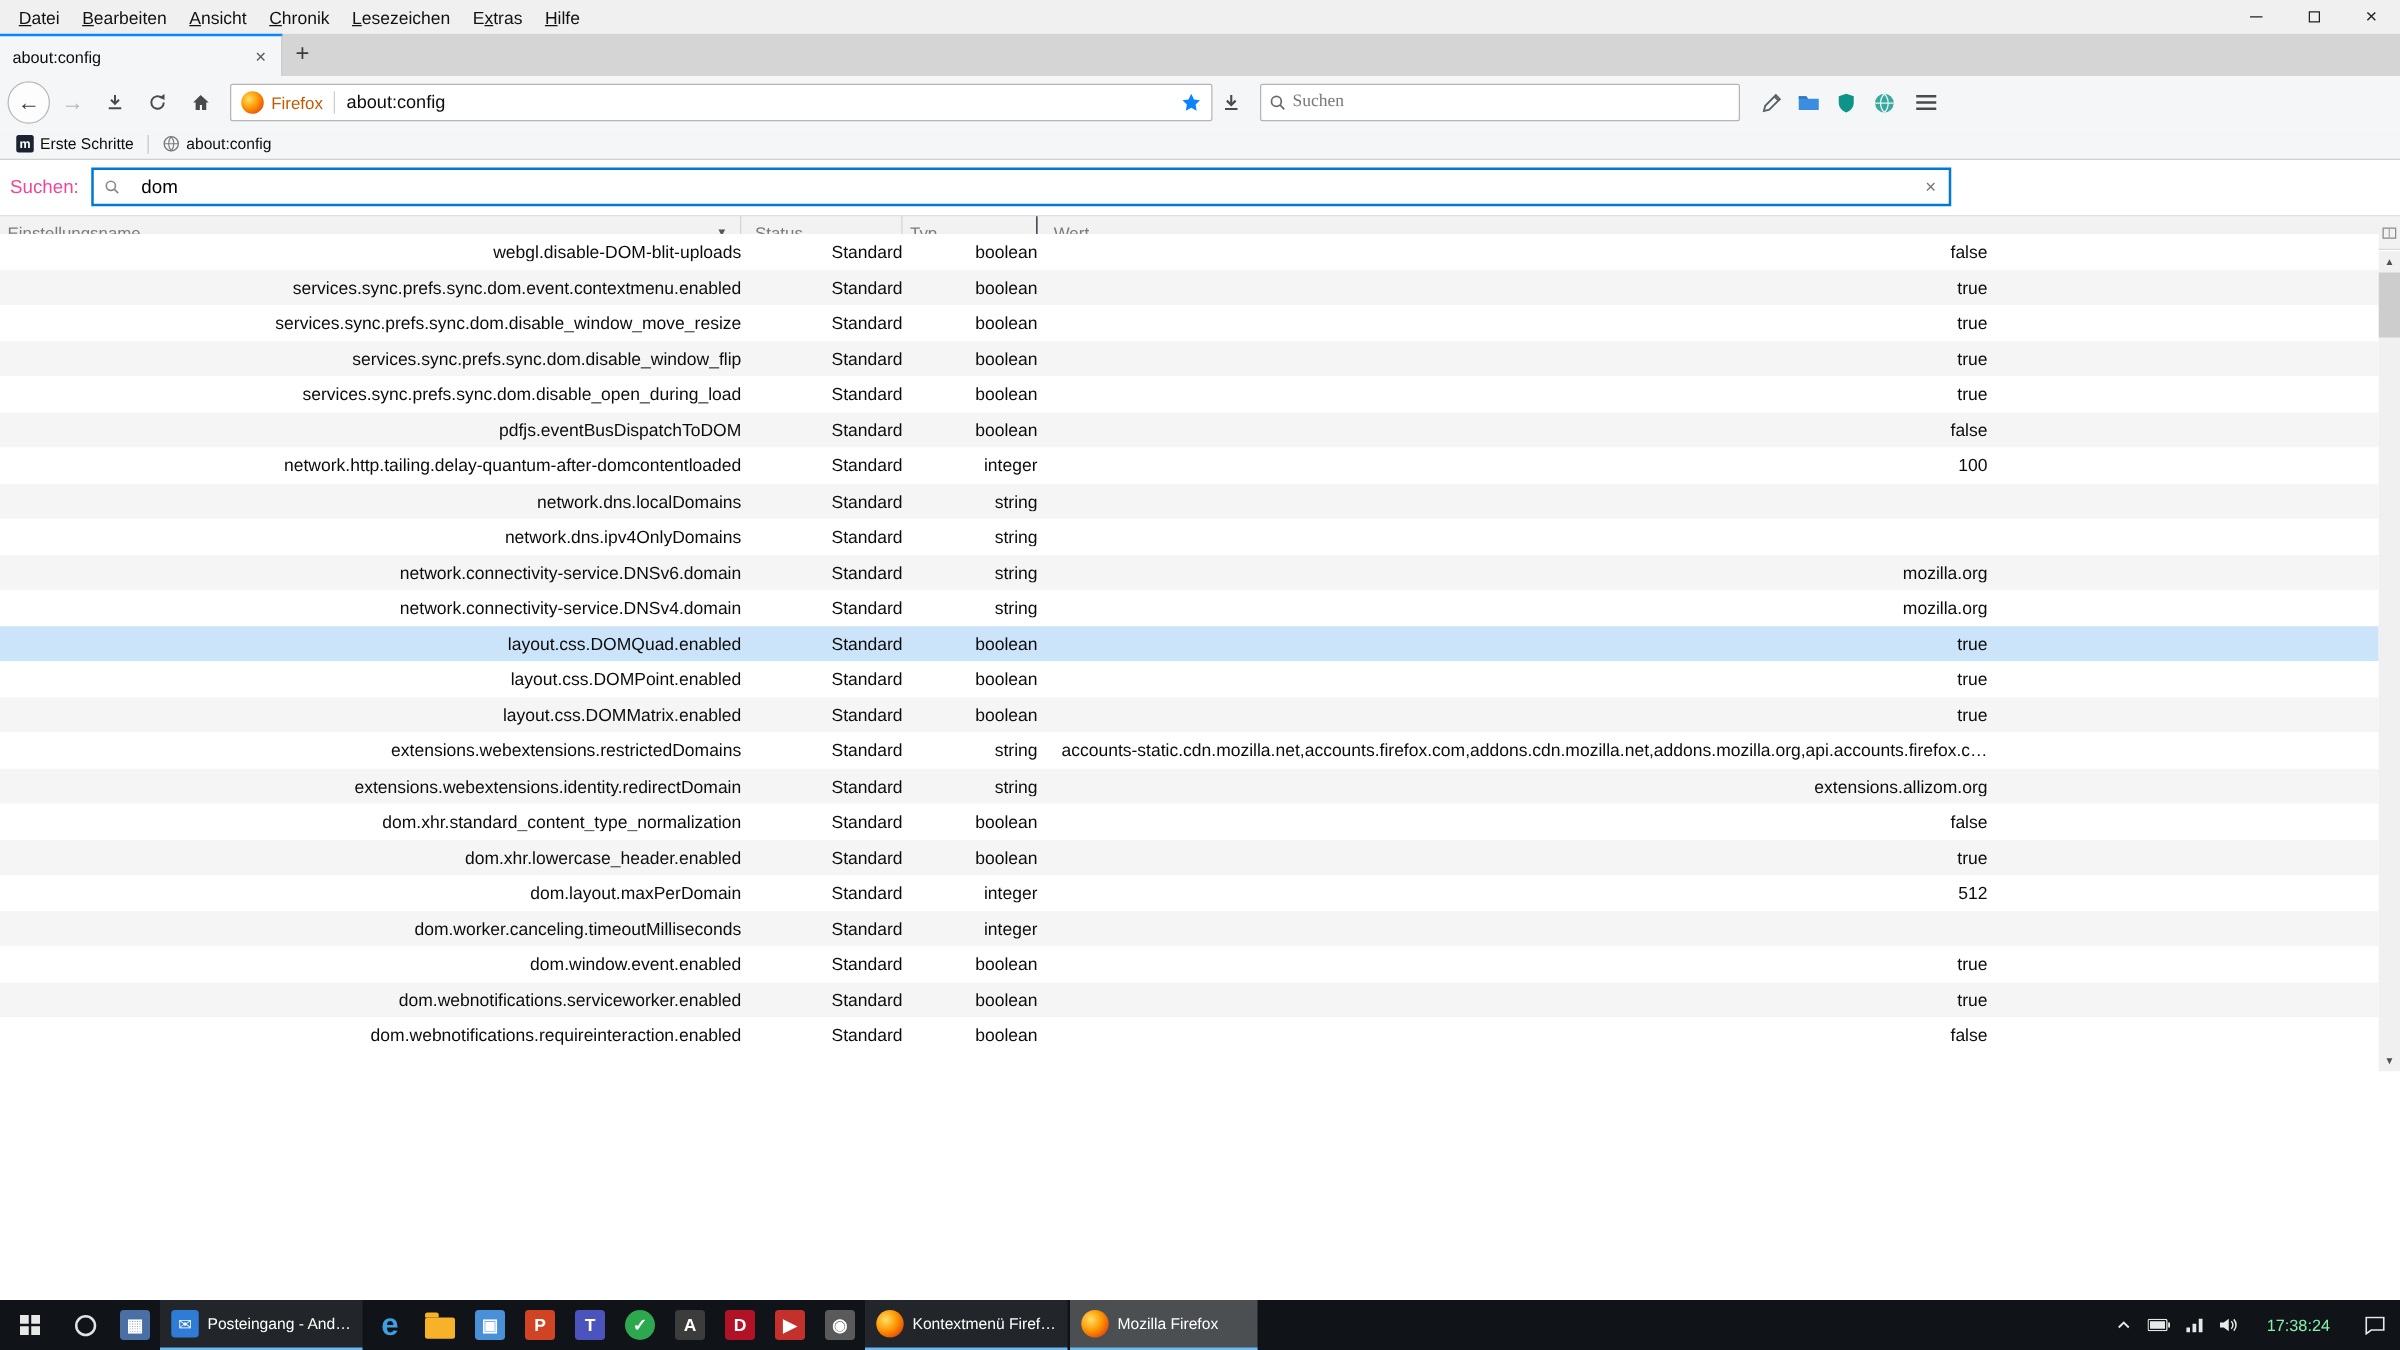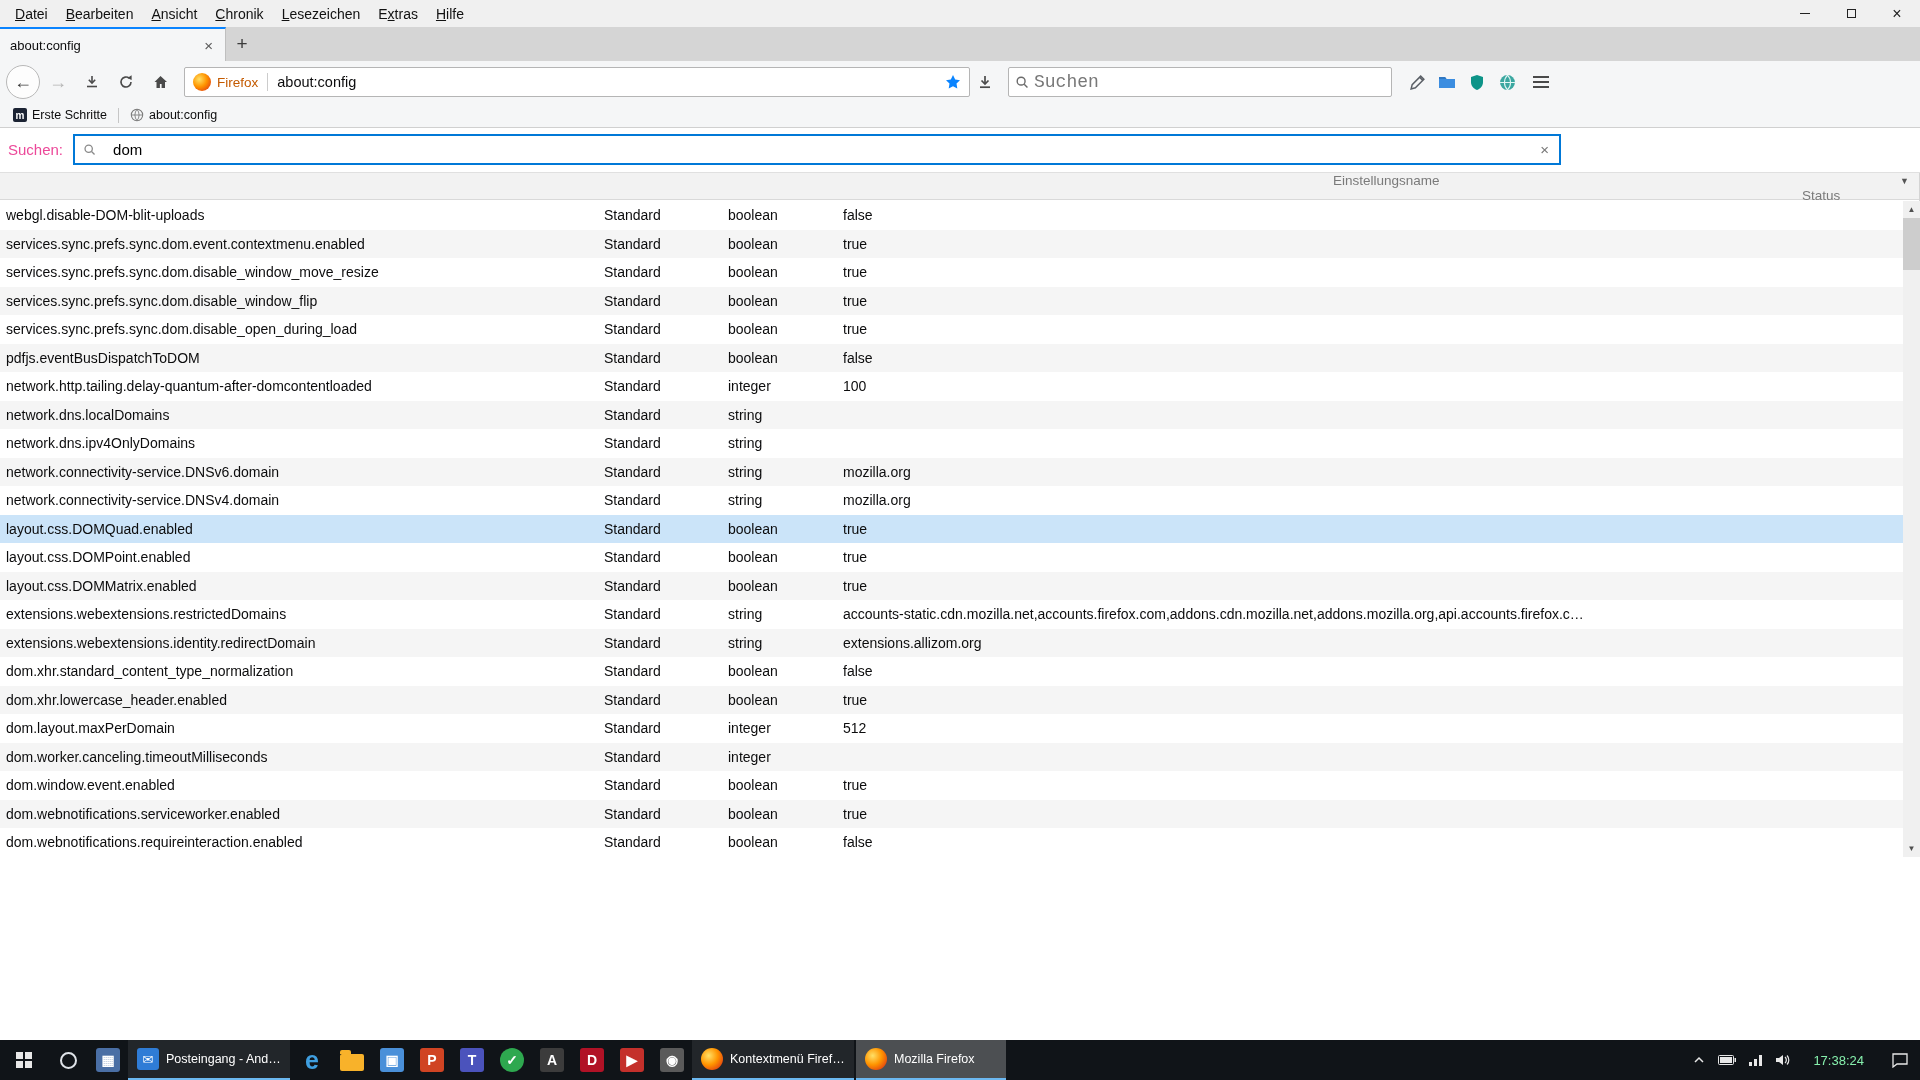--- a/index.html
+++ b/index.html
@@ -38,21 +38,21 @@
   .urlbar { width:786px; height:30px; background:#fff; border:1px solid #b5b5b5; border-radius:2px;
             margin-left:6px; display:flex; align-items:center; padding:0 8px; }
   .ff-logo { width:18px; height:18px; border-radius:50%;
              background:radial-gradient(circle at 35% 35%, #ffe066 0%, #ff9500 45%, #e8520d 78%, #cc3d00 100%); }
   .identity-label { color:#c45a00; font-size:13.5px; margin-left:6px; }
   .v-sep { width:1px; height:18px; background:#ccc; margin:0 9px; }
   .url-text { font-size:14.5px; color:#0c0c0d; flex:1; white-space:nowrap; overflow:hidden; }
   .icon-btn { width:30px; height:30px; display:flex; align-items:center; justify-content:center; border-radius:2px; }
   .searchbar { width:384px; height:30px; background:#fff; border:1px solid #b5b5b5; border-radius:2px;
                margin-left:8px; display:flex; align-items:center; padding:0 6px; }
-  .searchbar input { border:none; outline:none; flex:1; font-size:18px; font-family:Liberation Mono, monospace; color:#15803d;
+  .searchbar input { border:none; outline:none; flex:1; font-size:14px; font-family:Liberation Serif, serif; color:#15803d;
                      background:transparent; margin-left:5px; }
   .searchbar input::placeholder { color:#787878; }
   .ham { display:flex; flex-direction:column; gap:3px; }
   .ham span { width:16px; height:2px; background:#4a4a4a; display:block; }
 
   
   .bookmarksbar { position:absolute; top:103px; left:0; right:0; height:25px; background:#f5f6f7;
                   border-bottom:1px solid #d0d0d0; display:flex; align-items:center; padding-left:6px; }
   .bm-sep { width:1px; height:15px; background:#c6c6c6; margin:0 4px; }
   .bm-item { display:flex; align-items:center; gap:5px; padding:0 7px; font-size:12.5px; color:#0c0c0d; height:100%; }
@@ -63,33 +63,33 @@
   .page { position:absolute; top:128px; left:0; right:0; bottom:40px; background:#fff; }
   .cfg-search-row { position:absolute; top:0; left:0; right:0; height:42px; display:flex; align-items:center;
                     padding-left:8px; }
   .cfg-label { font-size:15px; color:#ec4899; margin-right:10px; }
   .cfg-input { width:1488px; height:31px; border:2px solid #0078d7; background:#fff;
                display:flex; align-items:center; padding:0 8px; }
   .cfg-input input { border:none; outline:none; flex:1; font-size:15px; font-family:inherit; color:#000; margin-left:17px; }
   .cfg-clear { color:#777; font-size:15px; padding:0 2px; }
 
   .thead { position:absolute; top:44px; left:0; right:0; height:28px; background:#f2f2f2;
-           border-top:1px solid #e0e0e0; border-bottom:1px solid #d9d9d9; display:flex; align-items:flex-end;
-           font-size:13.5px; color:#7a7a7a;flex-direction:column; }
+           border-top:1px solid #e0e0e0; border-bottom:1px solid #d9d9d9; display:flex; align-items:flex-start;
+           font-size:13.5px; color:#7a7a7a; }
   .hcell { height:100%; display:flex; align-items:center; }
   .hc-name   { width:593px; padding-left:6px; border-right:1px solid #d4d4d4; }
   .hc-status { width:129px; padding-left:11px; border-right:1px solid #d4d4d4; }
   .hc-type   { width:108px; padding-left:6px; border-right:1px solid #0f172a; }
   .hc-value  { flex:1; padding-left:13px; }
   .sort-arrow { margin-left:auto; margin-right:10px; font-size:9px; color:#555; }
   .col-picker { width:17px; height:100%; display:flex; align-items:center; justify-content:center; }
   .picker-glyph { width:11px; height:9px; border:1px solid #8a8a8a;
                   background:linear-gradient(to right,#8a8a8a 1px,transparent 1px) 4px 0/5px 100% repeat-x; }
 
-  .tbody { position:absolute; top:73px; left:0; right:17px; height:656px; overflow:hidden; }
+  .tbody { position:absolute; top:59px; left:0; right:17px; height:656px; overflow:hidden;text-align:right; }
   .trow { display:flex; height:28.5px; align-items:center; font-size:14px; color:#0c0c0d; background:#fff; }
   .trow.alt { background:#f5f5f5; }
   .trow.sel { background:#cbe4f9; }
   .tcell { white-space:nowrap; overflow:hidden; }
   .c-name   { width:593px; padding-left:6px; }
   .c-status { width:129px; padding-left:11px; }
   .c-type   { width:108px; padding-left:6px; }
   .c-value  { width:760px; padding-left:13px; }
 
   .scrollbar { position:absolute; top:73px; right:0; width:17px; height:656px; background:#f0f0f0;

